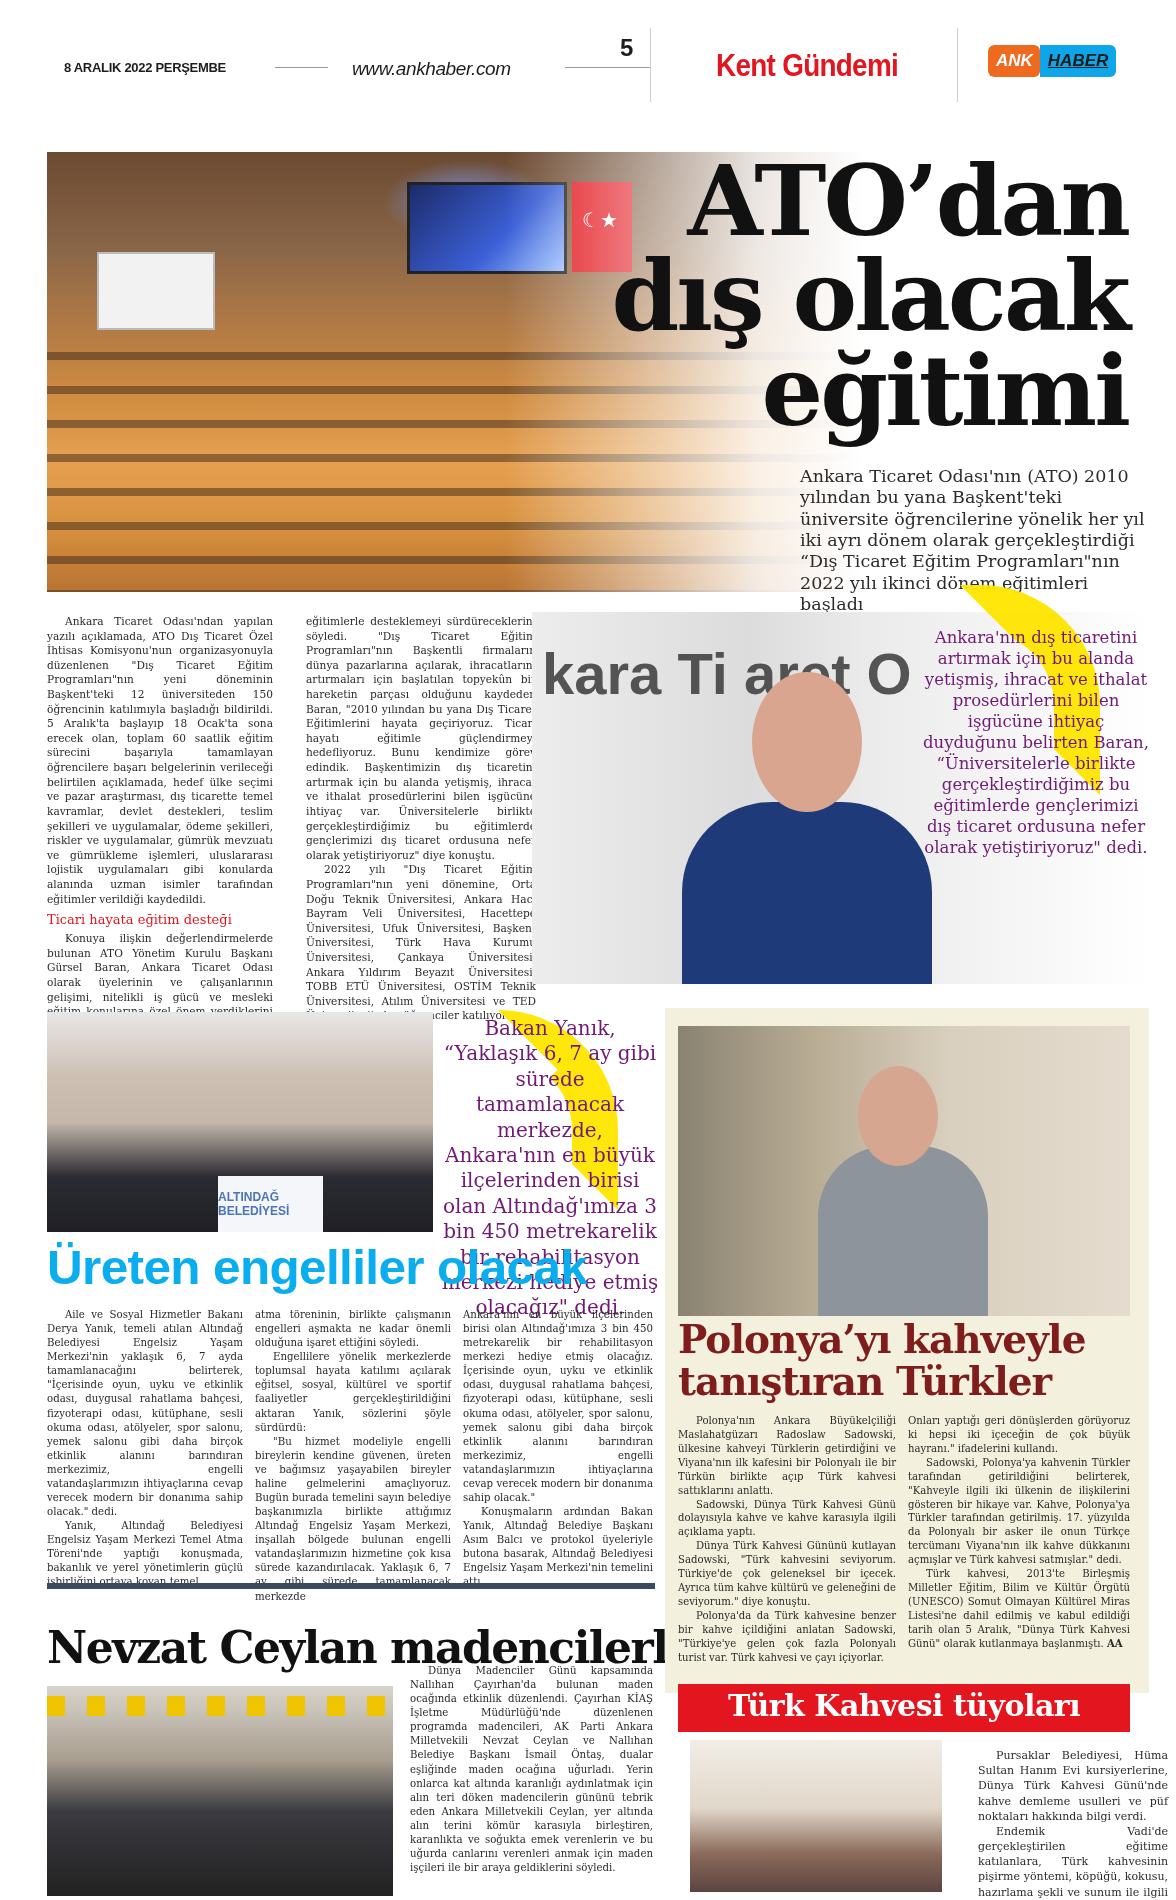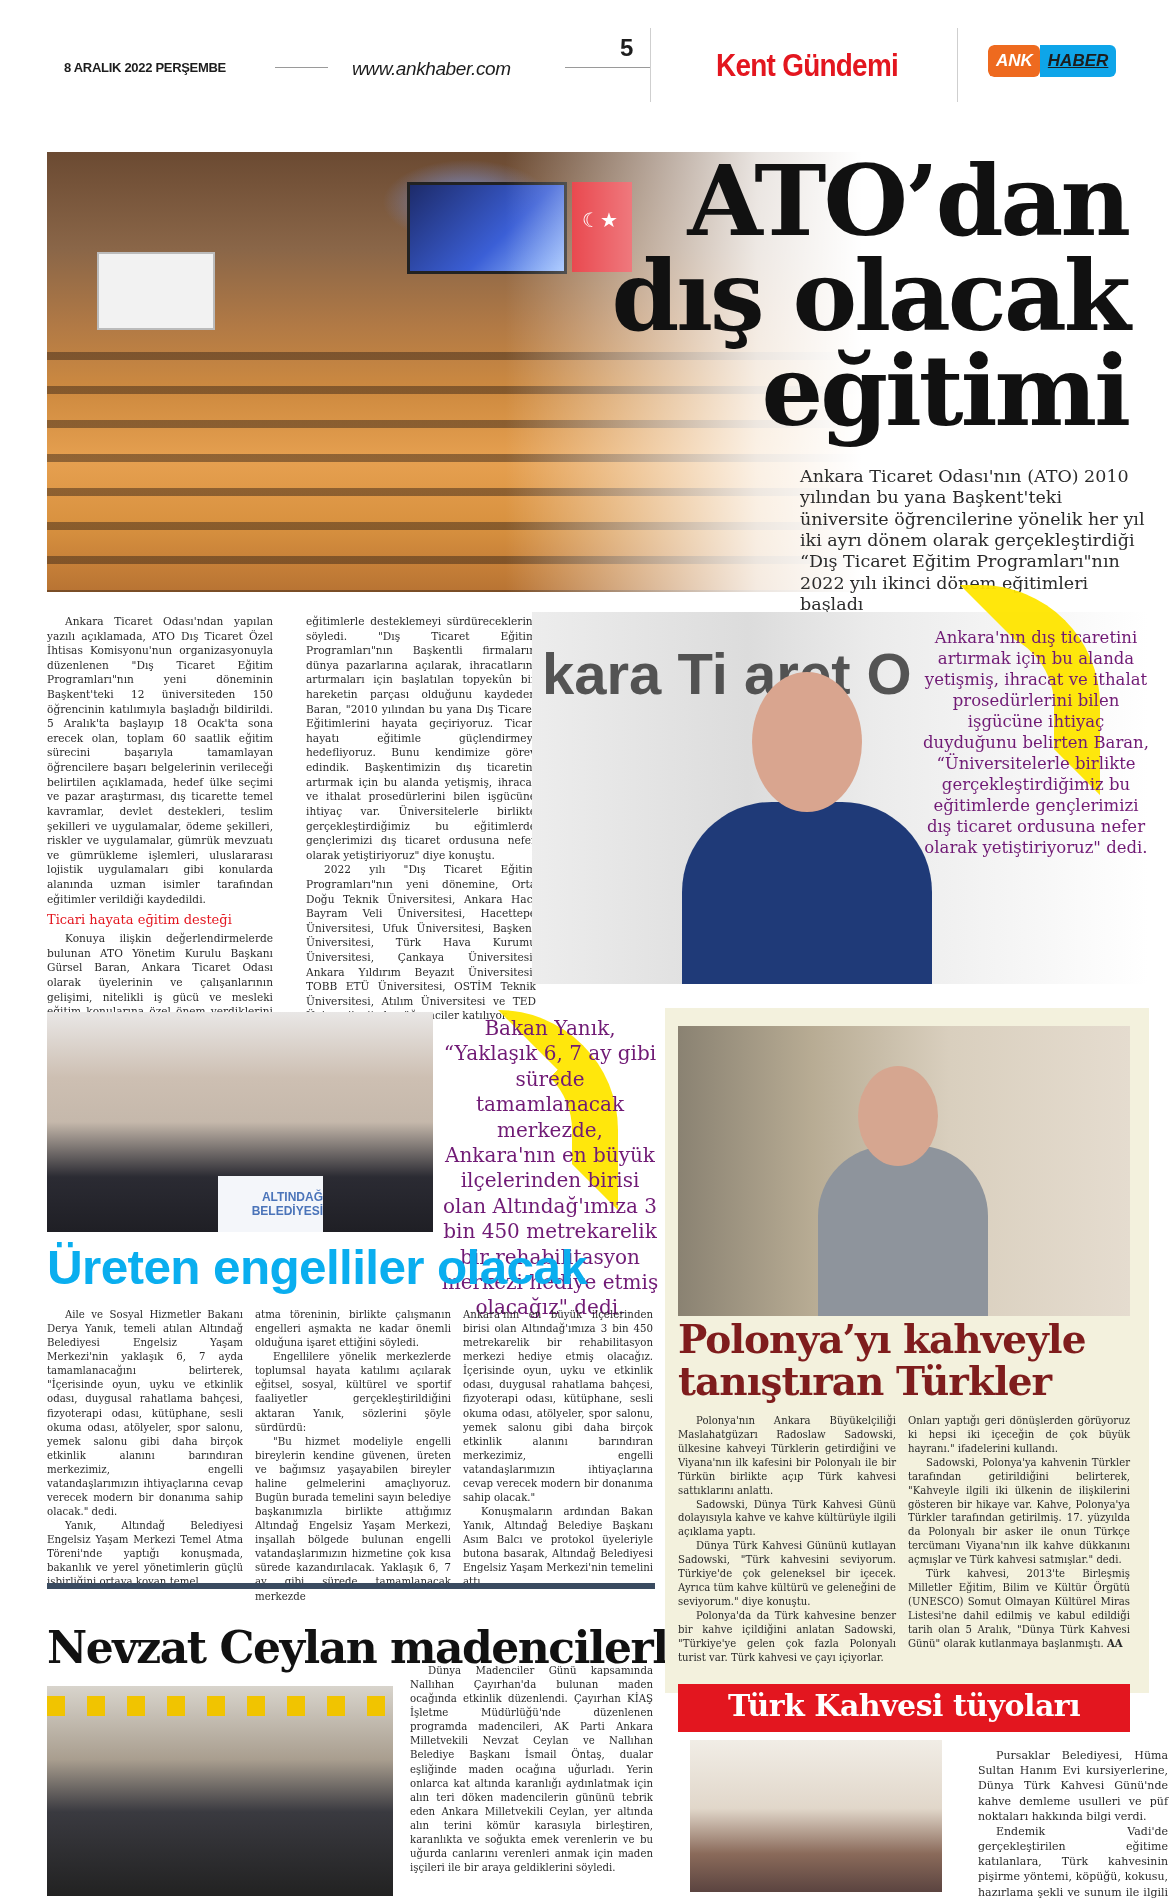--- a/index.html
+++ b/index.html
@@ -30,21 +30,21 @@
   .ph-hall .rows { position:absolute; left:0; right:0; top:200px; bottom:0;
     background: repeating-linear-gradient(180deg, rgba(60,40,25,.5) 0 8px, transparent 8px 34px); }
   .ph-hall .fade { position:absolute; right:0; top:0; width:420px; height:100%; background: linear-gradient(90deg, transparent, rgba(255,255,255,.85) 60%, #fff 85%); }
   .ph-baran { left: 532px; top: 612px; width: 616px; height: 372px;
     background: linear-gradient(90deg, #ededed 0%, #dcdcdc 35%, #ebebeb 55%, #f6f6f6 80%, #fff 100%); }
   .ph-baran .suit { position:absolute; left:150px; top:190px; width:250px; height:182px; background:#1f3a78; border-radius: 90px 90px 0 0; }
   .ph-baran .head { position:absolute; left:220px; top:60px; width:110px; height:140px; background:#d9a58f; border-radius: 50%; }
   .ph-baran .wall { position:absolute; left:10px; top:28px; font: bold 58px "Liberation Sans", sans-serif; color:#3a3a3a; opacity:.85; }
   .ph-yanik { left: 47px; top: 1012px; width: 386px; height: 220px;
     background: linear-gradient(180deg,#e9e7e6 0%, #cdbfb2 30%, #c5b8ab 50%, #2b2b33 75%, #1f1f25 100%); }
-  .ph-yanik .pod { position:absolute; left:171px; top:164px; width:105px; height:56px; background:#f4f6fa; color:#4b74b9; font: bold 12px "Liberation Sans", sans-serif; text-align:right; padding-top:14px; }
+  .ph-yanik .pod { position:absolute; left:171px; top:164px; width:105px; height:56px; background:#f4f6fa; color:#4b74b9; font: bold 12px "Liberation Sans", sans-serif; text-align:left; padding-top:14px; }
   .ph-sadowski { left: 678px; top: 1026px; width: 452px; height: 290px;
     background: linear-gradient(90deg, #8a8272 0%, #b8ac94 30%, #d9cfbe 60%, #e5dccf 100%); }
   .ph-sadowski .body { position:absolute; left:140px; top:120px; width:170px; height:170px; background:#8e949c; border-radius: 70px 70px 0 0; }
   .ph-sadowski .head { position:absolute; left:180px; top:40px; width:80px; height:100px; background:#d6a690; border-radius:50%; }
   .ph-miners { left: 47px; top: 1686px; width: 346px; height: 210px;
     background: linear-gradient(180deg,#d8d4cc 0%,#a99e8f 35%,#3a3a40 60%,#222 100%); }
   .ph-miners .hats { position:absolute; left:0; right:0; top:10px; height:20px; background: repeating-linear-gradient(90deg, #f1c400 0 18px, transparent 18px 40px); }
   .ph-coffee { left: 690px; top: 1740px; width: 252px; height: 152px;
     background: linear-gradient(180deg,#f1ede6 0%,#e1d7ca 45%,#8a6a5a 75%,#5b4440 100%); }
 
@@ -147,21 +147,21 @@
 <div class="abs photo ph-sadowski">
   <div class="body"></div>
   <div class="head"></div>
 </div>
 <div class="abs hl-polonya">
   <div>Polonya’yı kahveyle</div>
   <div>tanıştıran Türkler</div>
 </div>
 <div class="abs col" style="left:678px;top:1414px;width:218px;font-size:10.1px;">
   <p>Polonya'nın Ankara Büyükelçiliği Maslahatgüzarı Radoslaw Sadowski, ülkesine kahveyi Türklerin getirdiğini ve Viyana'nın ilk kafesini bir Polonyalı ile bir Türkün birlikte açıp Türk kahvesi sattıklarını anlattı.</p>
-  <p>Sadowski, Dünya Türk Kahvesi Günü dolayısıyla kahve ve kahve kültürüyle ilgili açıklama yaptı.</p>
+  <p>Sadowski, Dünya Türk Kahvesi Günü dolayısıyla kahve ve kahve karasıyla ilgili açıklama yaptı.</p>
   <p>Dünya Türk Kahvesi Gününü kutlayan Sadowski, "Türk kahvesini seviyorum. Türkiye'de çok geleneksel bir içecek. Ayrıca tüm kahve kültürü ve geleneğini de seviyorum." diye konuştu.</p>
   <p>Polonya'da da Türk kahvesine benzer bir kahve içildiğini anlatan Sadowski, "Türkiye'ye gelen çok fazla Polonyalı turist var. Türk kahvesi ve çayı içiyorlar.</p>
 </div>
 <div class="abs col" style="left:908px;top:1414px;width:222px;font-size:10.1px;">
   <p class="noindent">Onları yaptığı geri dönüşlerden görüyoruz ki hepsi iki içeceğin de çok büyük hayranı." ifadelerini kullandı.</p>
   <p>Sadowski, Polonya'ya kahvenin Türkler tarafından getirildiğini belirterek, "Kahveyle ilgili iki ülkenin de ilişkilerini gösteren bir hikaye var. Kahve, Polonya'ya Türkler tarafından getirilmiş. 17. yüzyılda da Polonyalı bir asker ile onun Türkçe tercümanı Viyana'nın ilk kahve dükkanını açmışlar ve Türk kahvesi satmışlar." dedi.</p>
   <p><span>Türk kahvesi, 2013'te Birleşmiş Milletler Eğitim, Bilim ve Kültür Örgütü (UNESCO) Somut Olmayan Kültürel Miras Listesi'ne dahil edilmiş ve kabul edildiği tarih olan 5 Aralık, "Dünya Türk Kahvesi Günü" olarak kutlanmaya başlanmıştı.</span> <span class="sign">AA</span></p>
 </div>
 
 <div class="abs redbar">Türk Kahvesi tüyoları</div>

